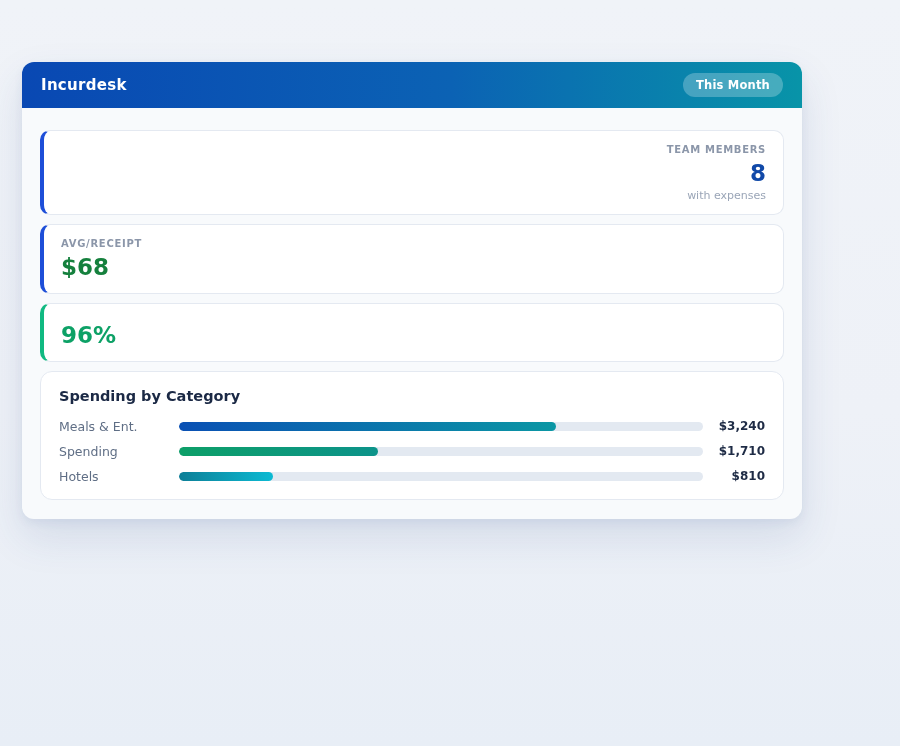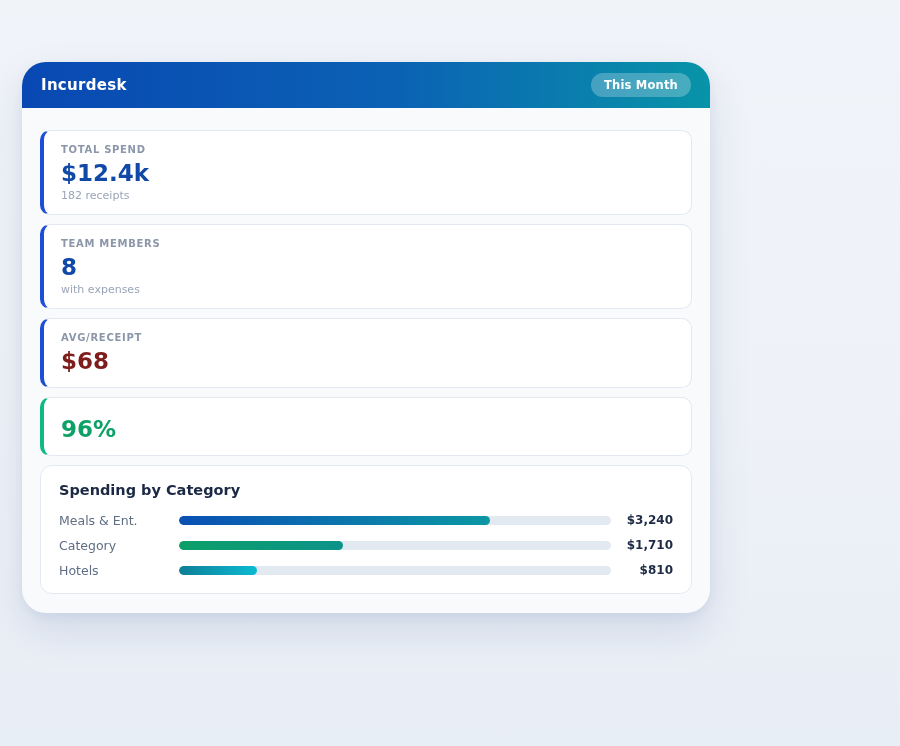--- a/index.html
+++ b/index.html
@@ -5,23 +5,23 @@
   html, body {
     margin: 0;
     padding: 0;
     width: 900px;
     height: 746px;
     overflow: hidden;
     font-family: "DejaVu Sans", "Liberation Sans", sans-serif;
     background: linear-gradient(180deg, #f0f3f8 0%, #eef1f7 55%, #e8eef6 100%);
   }
   .window {
-    width: 688px;
+    width: 780px;
     margin: 62px 22px 0 22px;
-    border-radius: 24px;
+    border-radius: 12px;
     background: #f8fafc;
     box-shadow: 0 18px 40px rgba(50, 80, 140, 0.13), 0 4px 10px rgba(50,80,140,0.07);
     overflow: hidden;
   }
   .app-header {
     height: 46px;
     background: linear-gradient(90deg, #0948b3 0%, #0b62b4 55%, #0894a8 100%);
     display: flex;
     align-items: center;
     justify-content: space-between;
@@ -126,55 +126,50 @@
 
 <div class="window">
 
   <div class="app-header">
     <div class="app-title">Incurdesk</div>
     <div class="period-badge">This Month</div>
   </div>
 
   <div class="body">
 
-    <div class="stat-card" style="border-left-color: rgb(29, 78, 216);">
-      <div class="stat-label">TOTAL SPEND</div>
-      <div class="stat-value" style="color: rgb(17, 73, 168);">$12.4k</div>
-      <div class="stat-subtitle">182 receipts</div>
-    </div>
 
-    <div class="stat-card" style="border-left-color: rgb(29, 78, 216);">
+    <div class="stat-card" style="border-left-color: rgb(29, 78, 216); text-align: right;">
       <div class="stat-label">TEAM MEMBERS</div>
       <div class="stat-value" style="color: rgb(17, 73, 168);">8</div>
       <div class="stat-subtitle">with expenses</div>
     </div>
 
     <div class="stat-card" style="border-left-color: rgb(29, 78, 216);">
       <div class="stat-label">AVG/RECEIPT</div>
-      <div class="stat-value" style="color: #7f1d1d;">$68</div>
+      <div class="stat-value" style="color: #15803d;">$68</div>
     </div>
 
     <div class="stat-card" style="border-left-color: rgb(16, 185, 129);">
       <div class="stat-value" style="color: rgb(13, 161, 102);">96%</div>
     </div>
 
     <div class="chart-card">
       <div class="chart-title">Spending by Category</div>
 
       <div class="chart-row">
         <div class="row-label">Meals &amp; Ent.</div>
         <div class="row-track">
           <div class="row-fill" style="width: 72%; background: linear-gradient(90deg, rgb(10, 80, 180), rgb(11, 151, 164));"></div>
         </div>
         <div class="row-value">$3,240</div>
       </div>
 
 
       <div class="chart-row">
-        <div class="row-label">Category</div>
+        <div class="row-label">Spending</div>
         <div class="row-track">
           <div class="row-fill" style="width: 38%; background: linear-gradient(90deg, rgb(13, 159, 104), rgb(12, 147, 138));"></div>
         </div>
         <div class="row-value">$1,710</div>
       </div>
 
 
       <div class="chart-row">
         <div class="row-label">Hotels</div>
         <div class="row-track">

